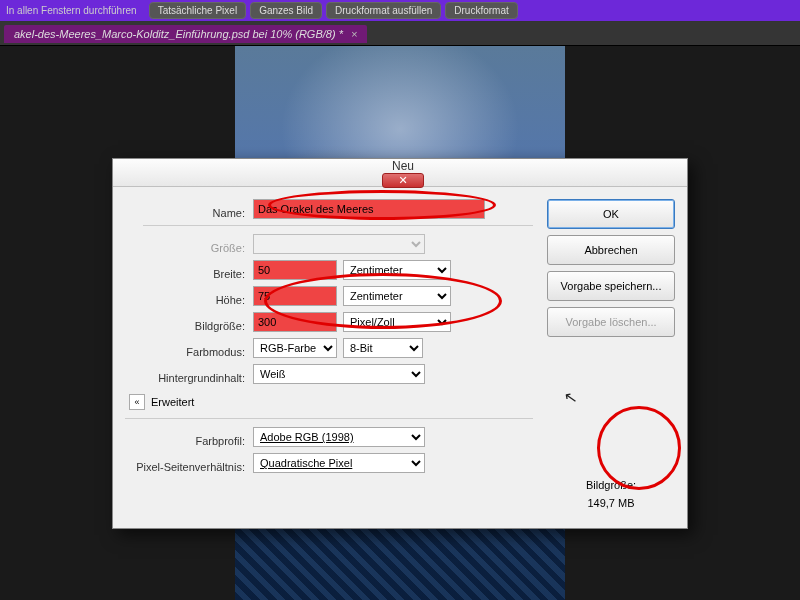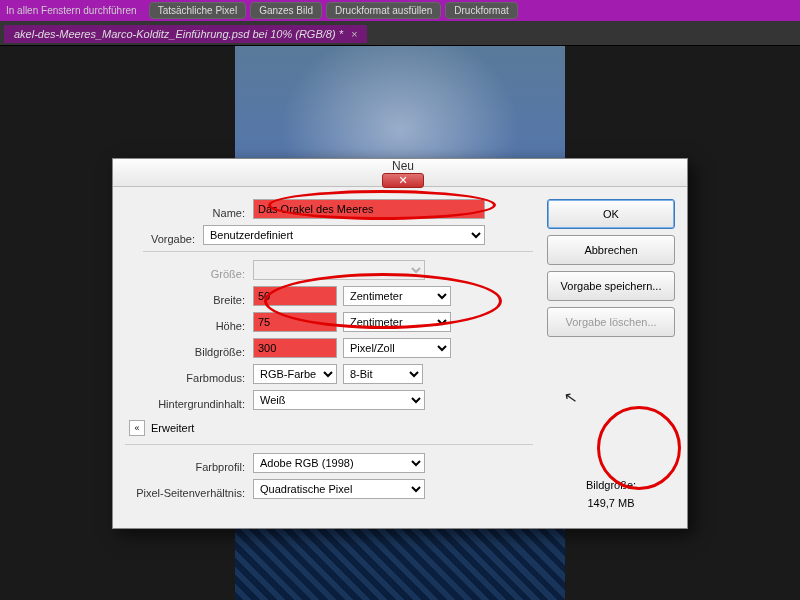--- a/index.html
+++ b/index.html
@@ -1,18 +1,18 @@
 <!DOCTYPE html>
 <html><head>
 <meta charset="utf-8">
 <style>
 * { margin: 0; padding: 0; box-sizing: border-box; font-family: "Segoe UI", Tahoma, sans-serif; }
 body { background: #1a1a1a; width: 800px; height: 600px; overflow: hidden; position: relative; }
 
-.top-toolbar { background: #a21caf; height: 22px; display: flex; align-items: center; padding: 0 6px; gap: 4px; border-bottom: 1px solid #333; }
+.top-toolbar { background: #6d28d9; height: 22px; display: flex; align-items: center; padding: 0 6px; gap: 4px; border-bottom: 1px solid #333; }
 .top-toolbar .lbl { color: #ccc; font-size: 10px; margin-right: 8px; }
 .top-toolbar .btn { background: #555; color: #ddd; font-size: 10px; padding: 2px 8px; border: 1px solid #666; border-radius: 4px; }
 
 .doc-tabs { background: #353535; height: 24px; display: flex; align-items: center; padding-left: 4px; border-bottom: 1px solid #000; }
 .doc-tab { background: #701a75; color: #ddd; font-size: 11px; padding: 3px 10px; display: flex; align-items: center; gap: 8px; border-radius: 2px 2px 0 0; font-style: italic; }
 .doc-tab .close { color: #bbb; font-size: 11px; }
 
 .canvas-area { position: absolute; top: 46px; left: 0; right: 0; bottom: 0; display: flex; justify-content: center; background: #1a1a1a; }
 .canvas-img { width: 330px; height: 554px; background: linear-gradient(180deg, #5a7a9a 0%, #5577aa 20%, #7090b0 40%, #3a5a7a 60%, #1a3050 80%, #0a2040 100%); position: relative; overflow: hidden; }
 .canvas-img::before { content: ""; position: absolute; inset: 0; background: radial-gradient(ellipse 60% 30% at 50% 15%, rgba(255,255,255,0.4), transparent 60%), radial-gradient(ellipse 40% 20% at 30% 30%, rgba(90,110,140,0.8), transparent 60%); }
@@ -35,21 +35,21 @@
 .row select.dim, .row input.dim { background: #f0f0f0; color: #999; }
 
 .name-input { width: 232px; }
 .preset-select { width: 232px; }
 .size-select { width: 172px; }
 .num-input { width: 84px; }
 .unit-select { width: 108px; margin-left: 6px; }
 .colormode-select { width: 84px; }
 .bit-select { width: 80px; margin-left: 6px; }
 .bg-select { width: 172px; }
-.profile-select { width: 172px; }
+.profile-select { width: 172px; text-decoration: underline; }
 
 .group-line { border-top: 1px solid #ccc; margin: 4px 0 8px 0; position: relative; }
 .group-line.inset { margin-left: 18px; }
 
 .adv-row { display: flex; align-items: center; gap: 6px; margin: 10px 0 8px 4px; }
 .adv-chevron { width: 16px; height: 16px; border: 1px solid #aaa; background: #fff; display: flex; align-items: center; justify-content: center; font-size: 9px; }
 .adv-label { font-size: 11px; }
 
 .side-btn { height: 30px; font-size: 11px; border: 1px solid #999; background: linear-gradient(#fdfdfd,#e4e4e4); border-radius: 3px; cursor: pointer; }
 .side-btn.primary { border: 1px solid #3a7ac0; box-shadow: 0 0 0 1px #7ab0e8 inset; }
@@ -94,26 +94,20 @@
     </div>
   </div>
   <div class="dialog-body">
     <div class="form-col">
 
       <div class="row">
         <span class="lbl">Name:</span>
         <input type="text" class="name-input" value="Das Orakel des Meeres" style="">
       </div>
 
-      <div class="row">
-        <span class="lbl" style="width:78px">Vorgabe:</span>
-        <select class="preset-select" style="width:282px">
-          <option>Benutzerdefiniert</option>
-        </select>
-      </div>
 
       <div class="group-line inset"></div>
 
       <div class="row">
         <span class="lbl dim">Größe:</span>
         <select class="size-select dim" disabled="">
           <option></option>
         </select>
       </div>
 

